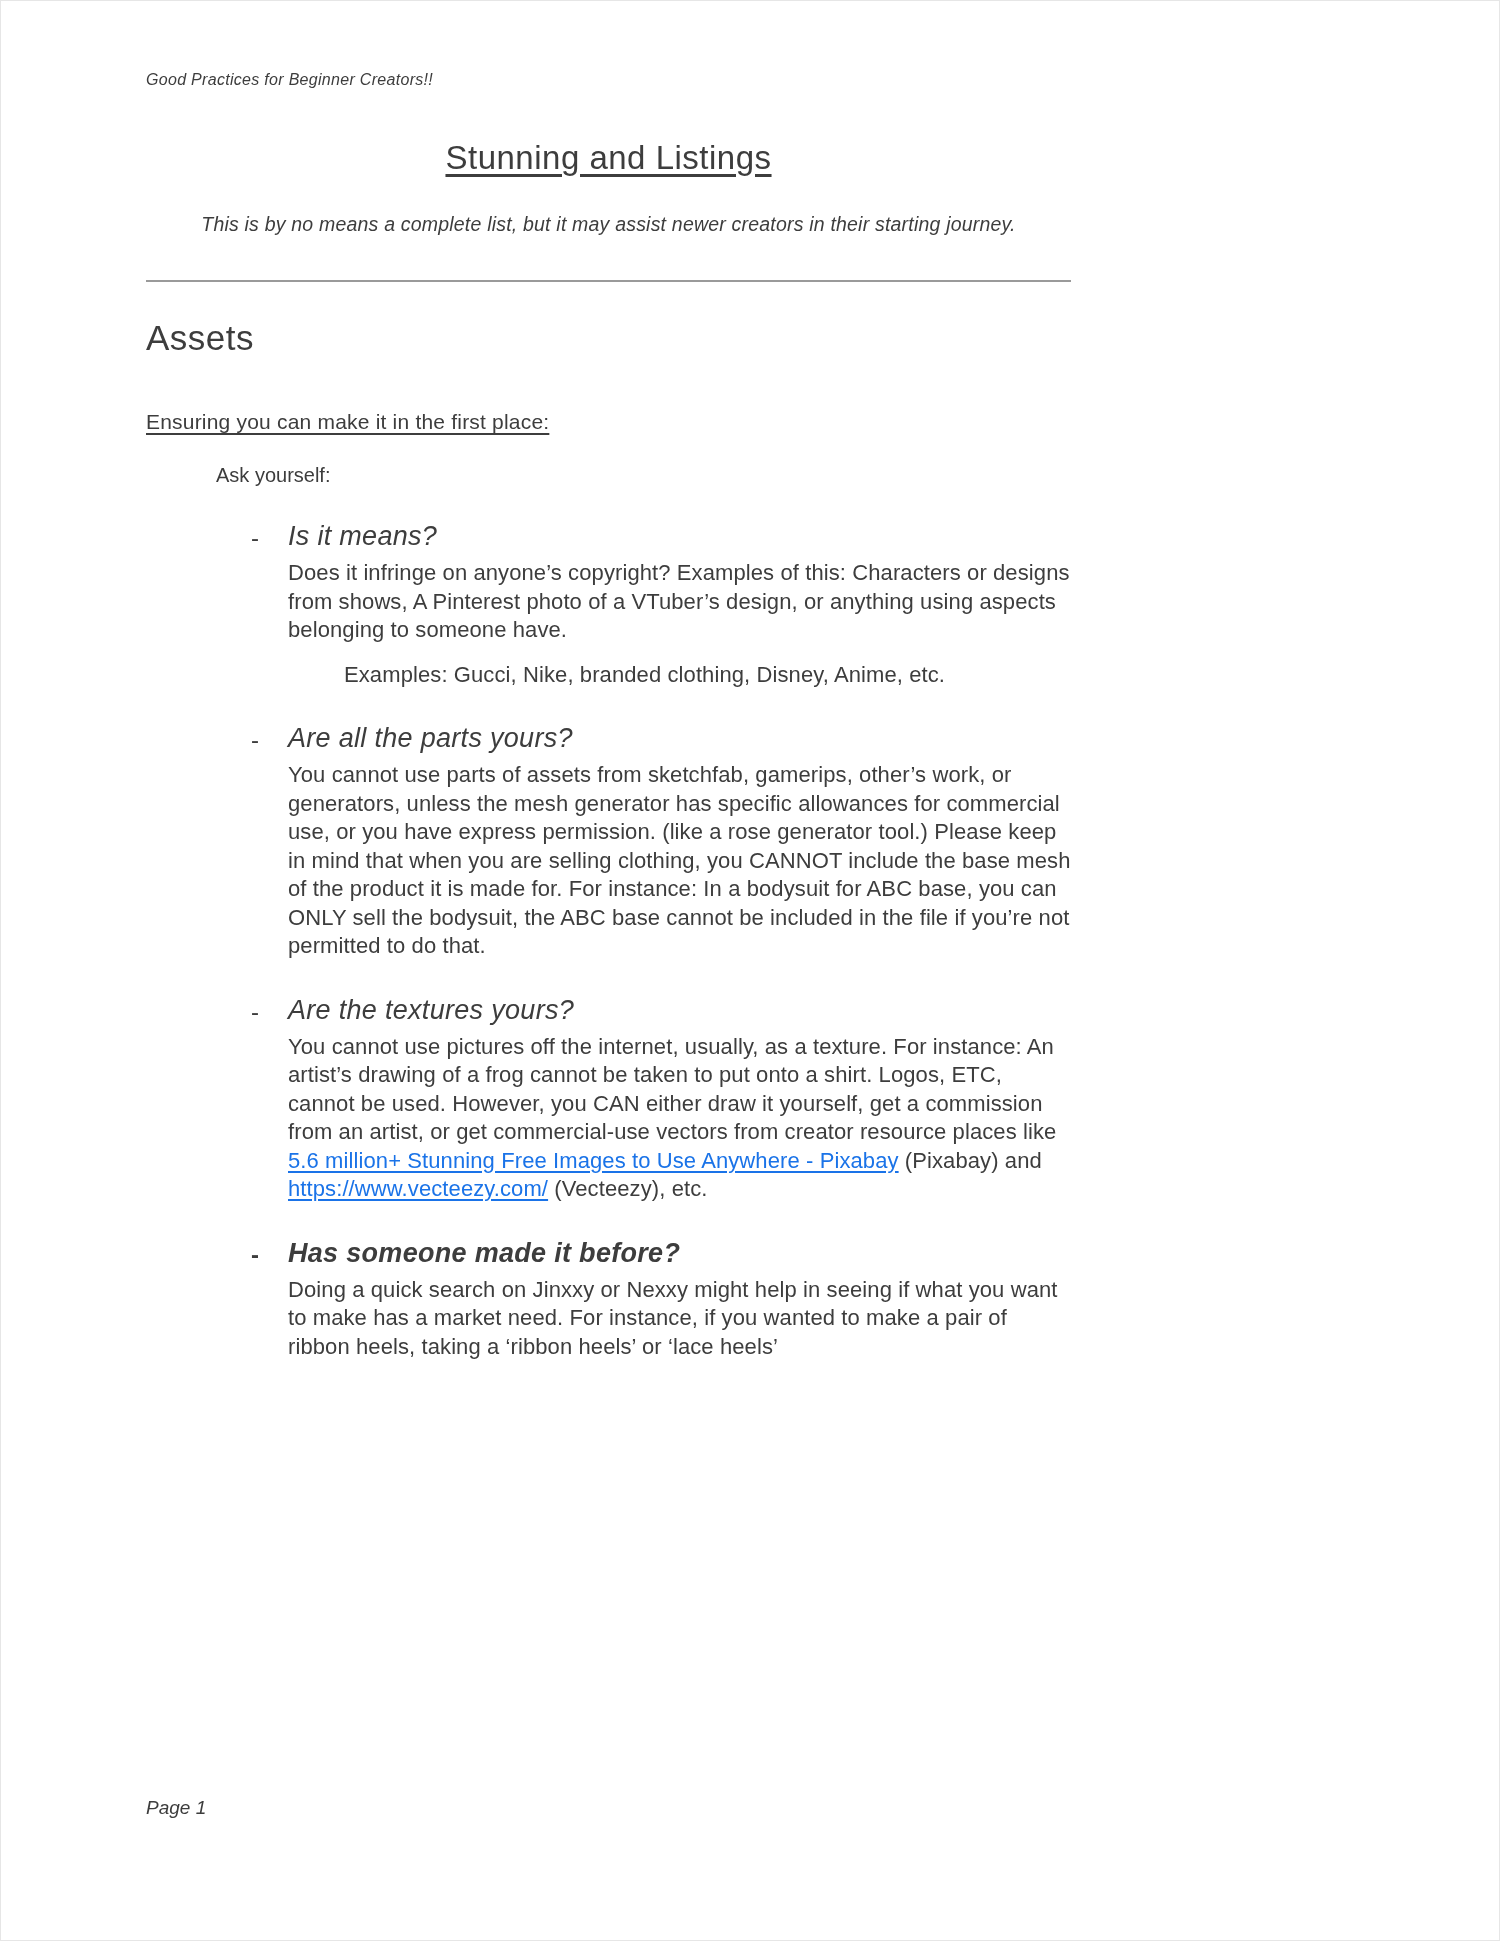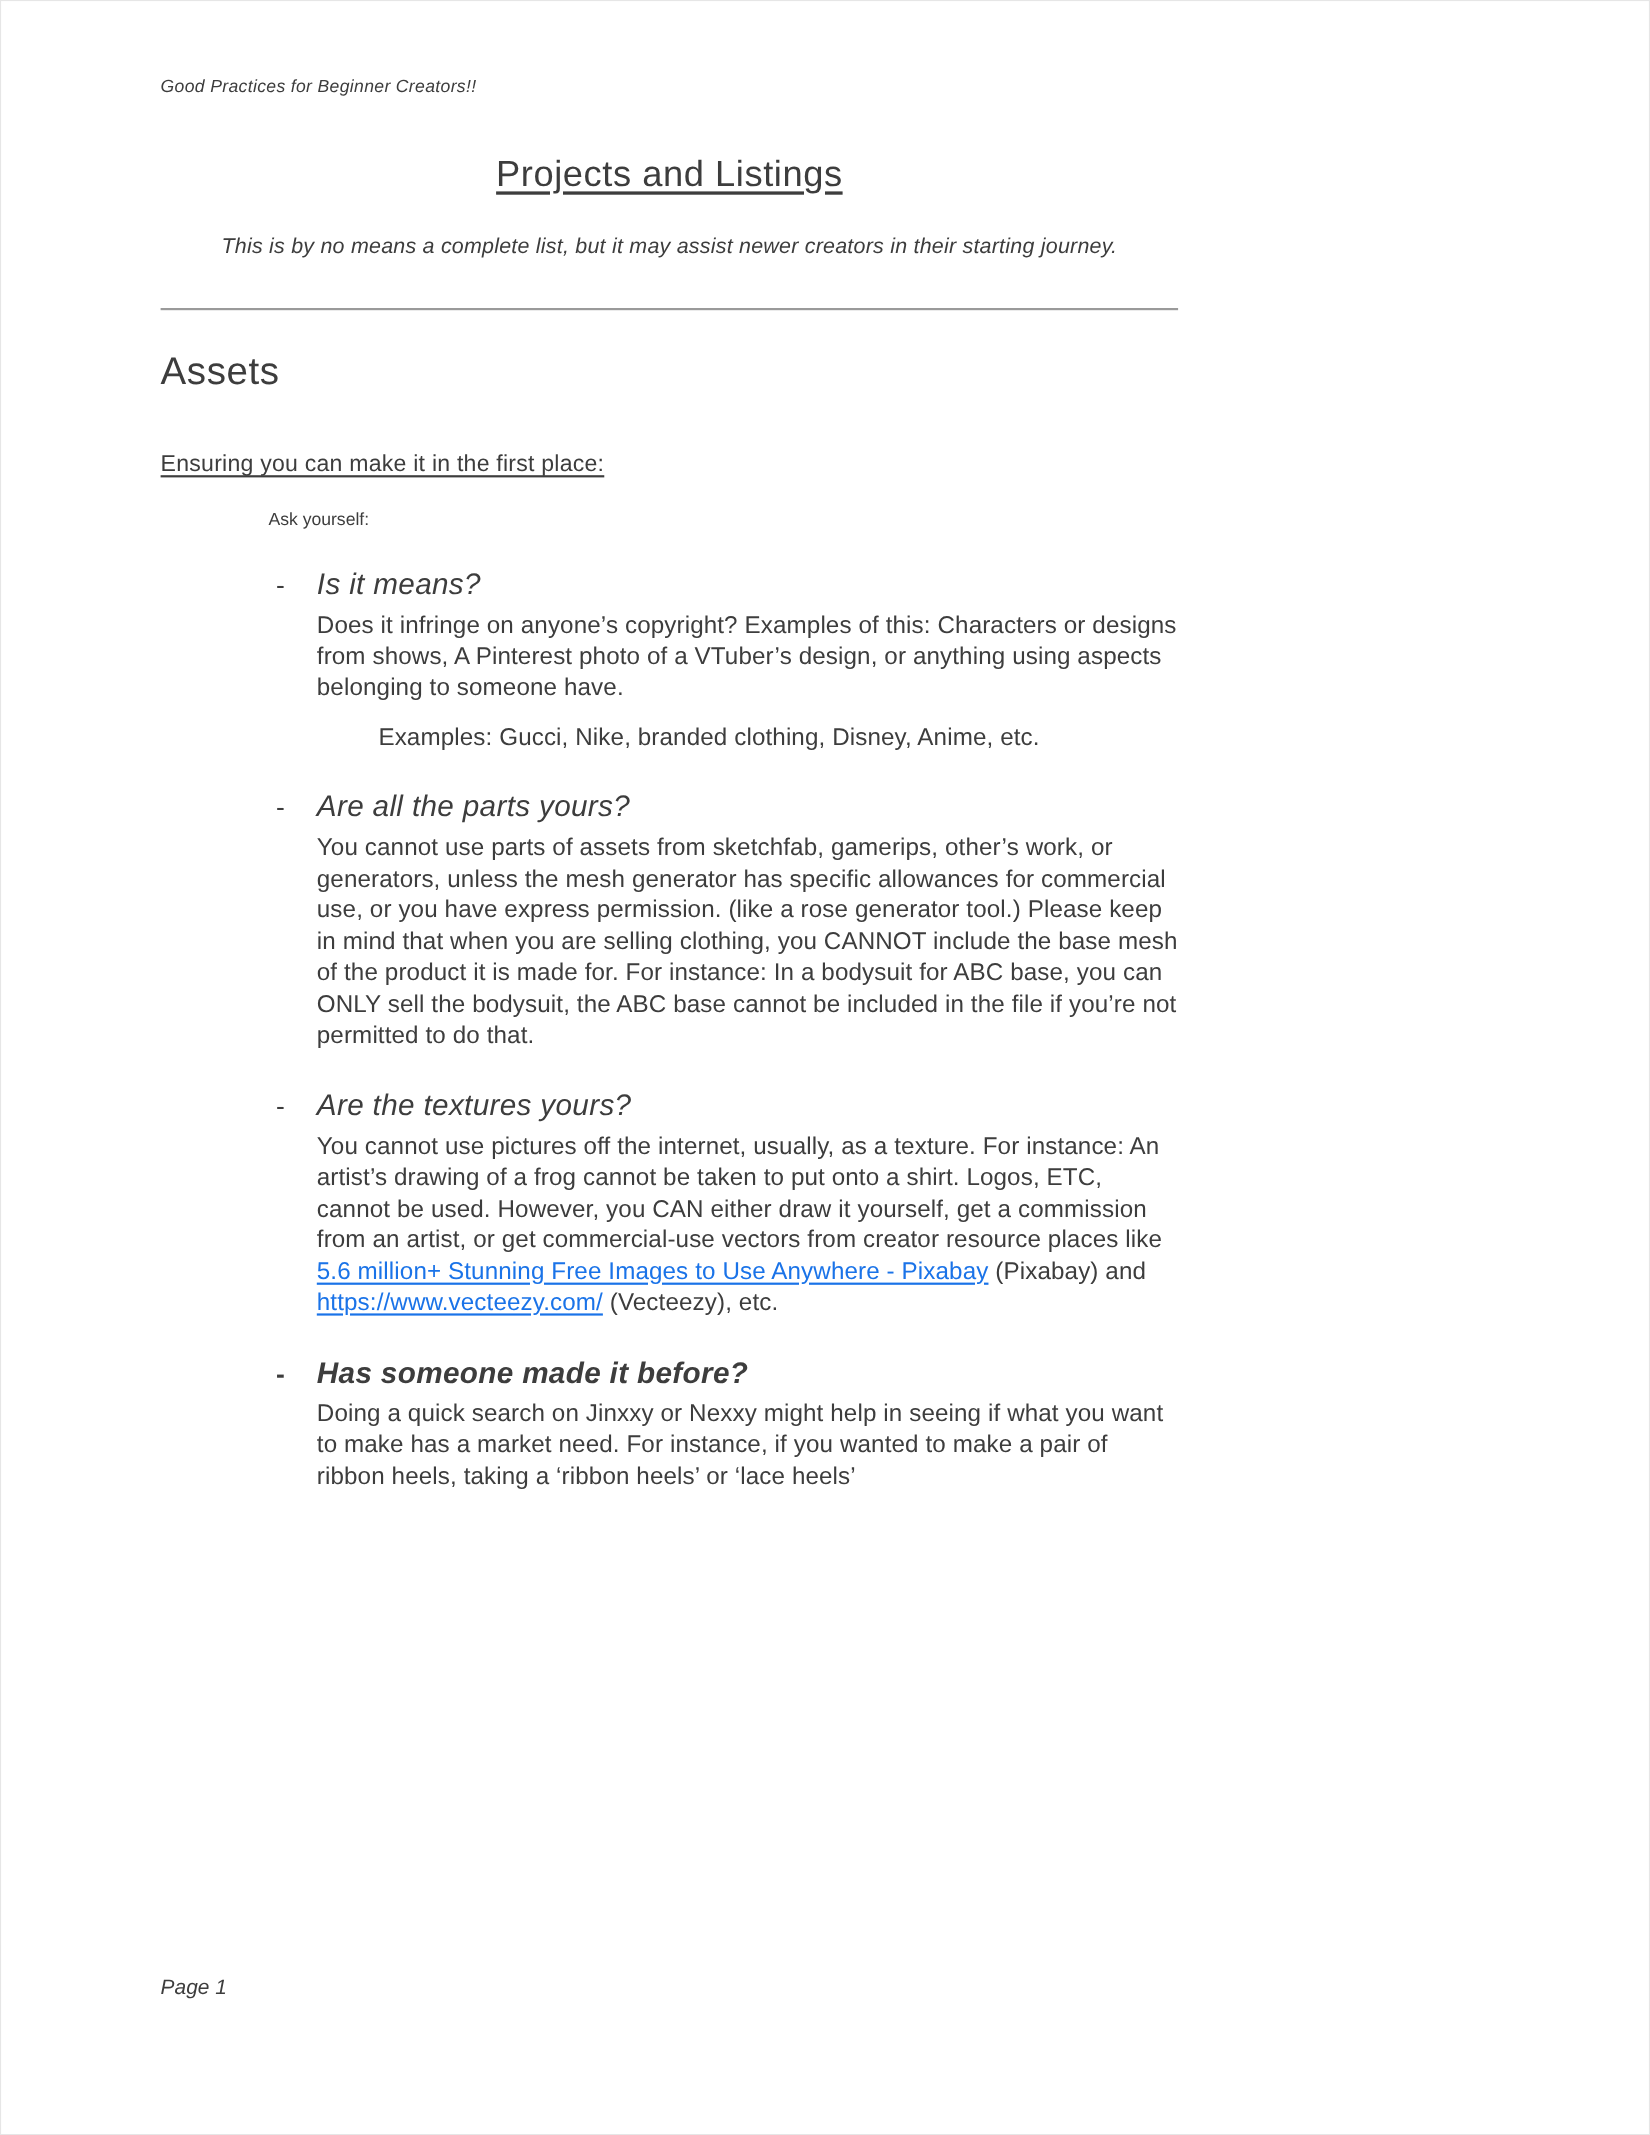--- a/index.html
+++ b/index.html
@@ -53,22 +53,22 @@
   }
   .sub-underline {
     margin-top: 52px;
     font-size: 21px;
     text-decoration: underline;
     text-underline-offset: 4px;
     letter-spacing: 0.2px;
   }
   .ask {
     margin-top: 30px;
-    margin-left: 98px;
-    font-size: 16px;
+    margin-left: 70px;
+    font-size: 20px;
   }
   .item {
     display: flex;
     margin-left: 105px;
     margin-top: 34px;
     align-items: flex-start;
   }
   .dash {
     width: 37px;
     flex-shrink: 0;
@@ -110,21 +110,21 @@
   }
 </style>
 </head>
 <body style="color: rgb(61, 61, 61);">
 
 <div class="content">
 
   <div class="doc-header">Good Practices for Beginner Creators!!</div>
 
   <div class="title-block">
-    <div class="title-line2">Projects and Listings</div>
+    <div class="title-line2">Stunning and Listings</div>
   </div>
 
   <div class="subtitle">This is by no means a complete list, but it may assist newer creators in their starting journey.</div>
 
   <hr class="rule">
 
   <div class="assets">Assets</div>
 
   <div class="sub-underline">Ensuring you can make it in the first place:</div>
 

